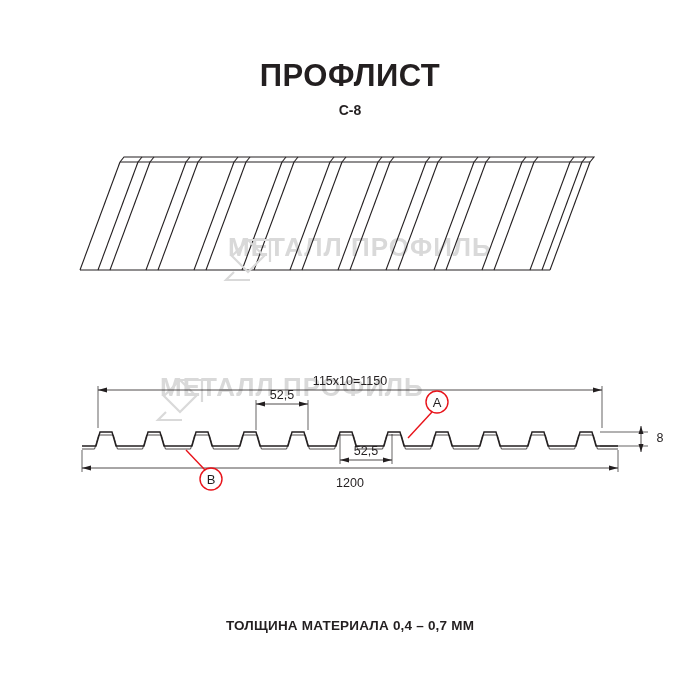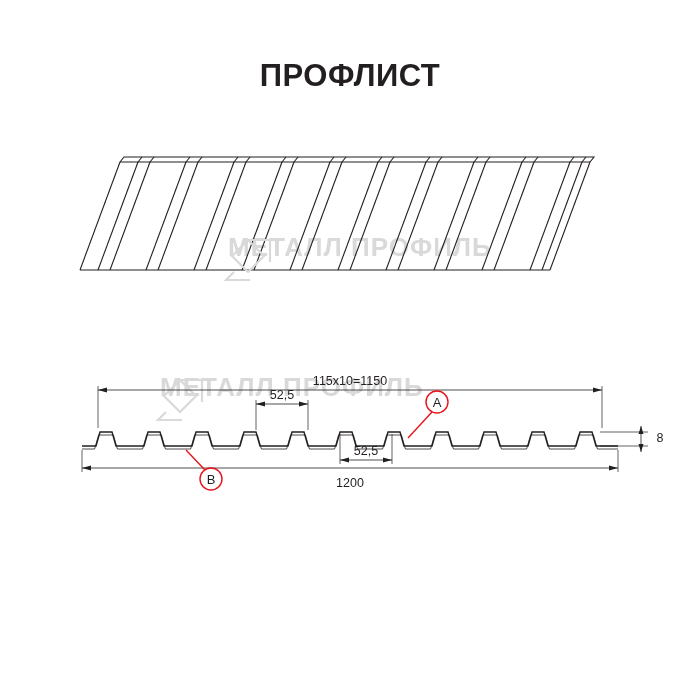--- a/index.html
+++ b/index.html
@@ -89,20 +89,21 @@
   }
   svg { display: block; }
   text { font-family: "Liberation Sans", sans-serif; }
 </style>
 </head>
 <body>
 
 <div class="page">
 
   <div class="title">ПРОФЛИСТ</div>
+  <div class="subtitle">С-8</div>
 
   <div class="wm wm-1">МЕТАЛЛ ПРОФИЛЬ</div>
   <div class="wm wm-2">МЕТАЛЛ ПРОФИЛЬ</div>
 
   <div class="drawing-top">
     <svg width="700" height="170" viewBox="0 0 700 170">
       <g fill="none" stroke="#231f20" stroke-width="1.1" stroke-linejoin="miter" stroke-linecap="butt">
 
         <path d="M120,22 L590,22"></path>
 
@@ -267,14 +268,15 @@
         <text x="660" y="82" text-anchor="middle" font-size="12.5">8</text>
       </g>
 
       <g fill="#231f20">
         <text x="437" y="47" text-anchor="middle" font-size="13">A</text>
         <text x="211" y="124" text-anchor="middle" font-size="13">B</text>
       </g>
     </svg>
   </div>
 
+  <div class="footer-note">ТОЛЩИНА МАТЕРИАЛА 0,4 – 0,7 ММ</div>
 
 </div>
 
 </body></html>

